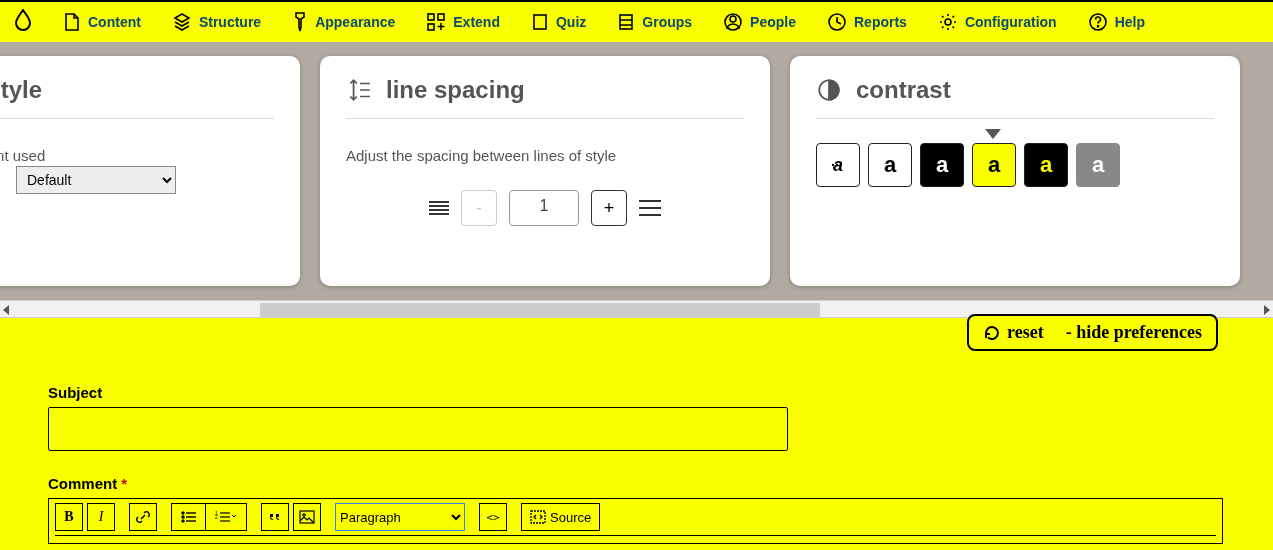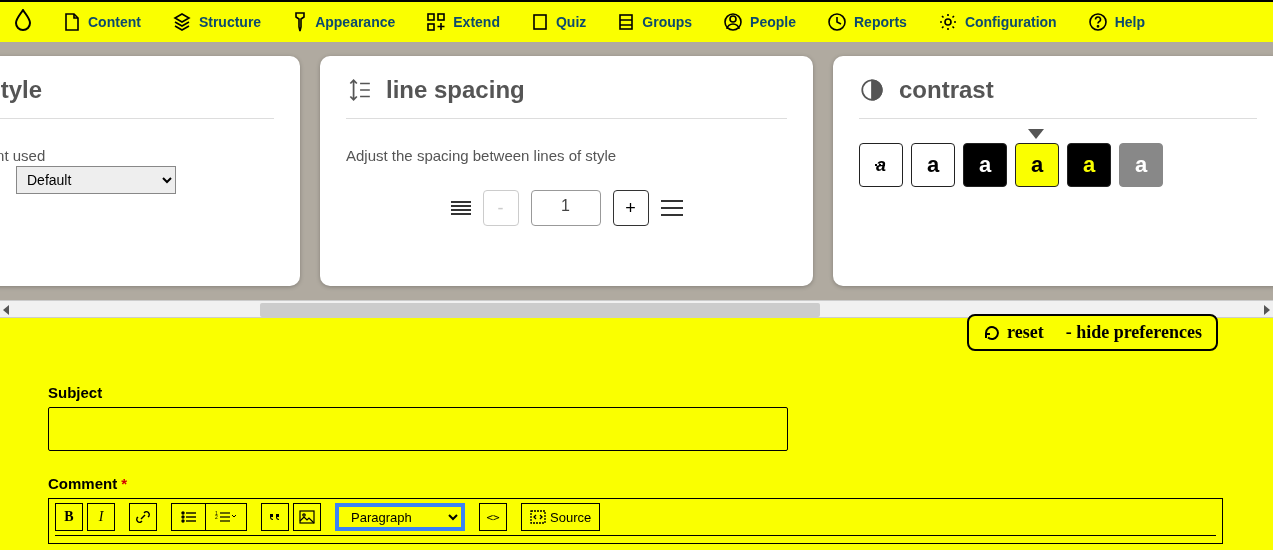--- a/index.html
+++ b/index.html
@@ -60,21 +60,21 @@
     gap: 14px;
   }
   .card h2 svg { width: 26px; height: 26px; stroke: #555; fill: none; stroke-width: 1.6; }
   .card .desc {
     color: #555;
     font-size: 15px;
     margin-top: 28px;
   }
 
   .card1 { width: 380px; margin-left: -80px; }
-  .card2 { width: 493px; }
+  .card2 { width: 450px; }
   .card3 { width: 450px; }
 
   .font-select {
     margin-top: 2px;
     margin-left: 70px;
     padding: 4px 6px;
     font-size: 14px;
     background: #eee;
     border: 1px solid #888;
     width: 160px;
@@ -234,25 +234,25 @@
     display: flex;
     align-items: center;
     justify-content: center;
     font-size: 14px;
     font-family: Georgia, serif;
     cursor: pointer;
   }
   .tb-btn.small-svg svg { width: 16px; height: 16px; }
   .tb-sep { width: 6px; }
   .tb-select {
-    border: 4px solid #3b82f6;
+    border: 1px solid #3b82f6;
     background: #faff00;
     height: 28px;
     font-size: 13px;
-    padding: 0 8px;
+    padding: 0 0;
     width: 130px;
   }
   .tb-src {
     border: 1px solid #000;
     background: #faff00;
     height: 28px;
     padding: 0 8px;
     display: flex;
     align-items: center;
     gap: 4px;

